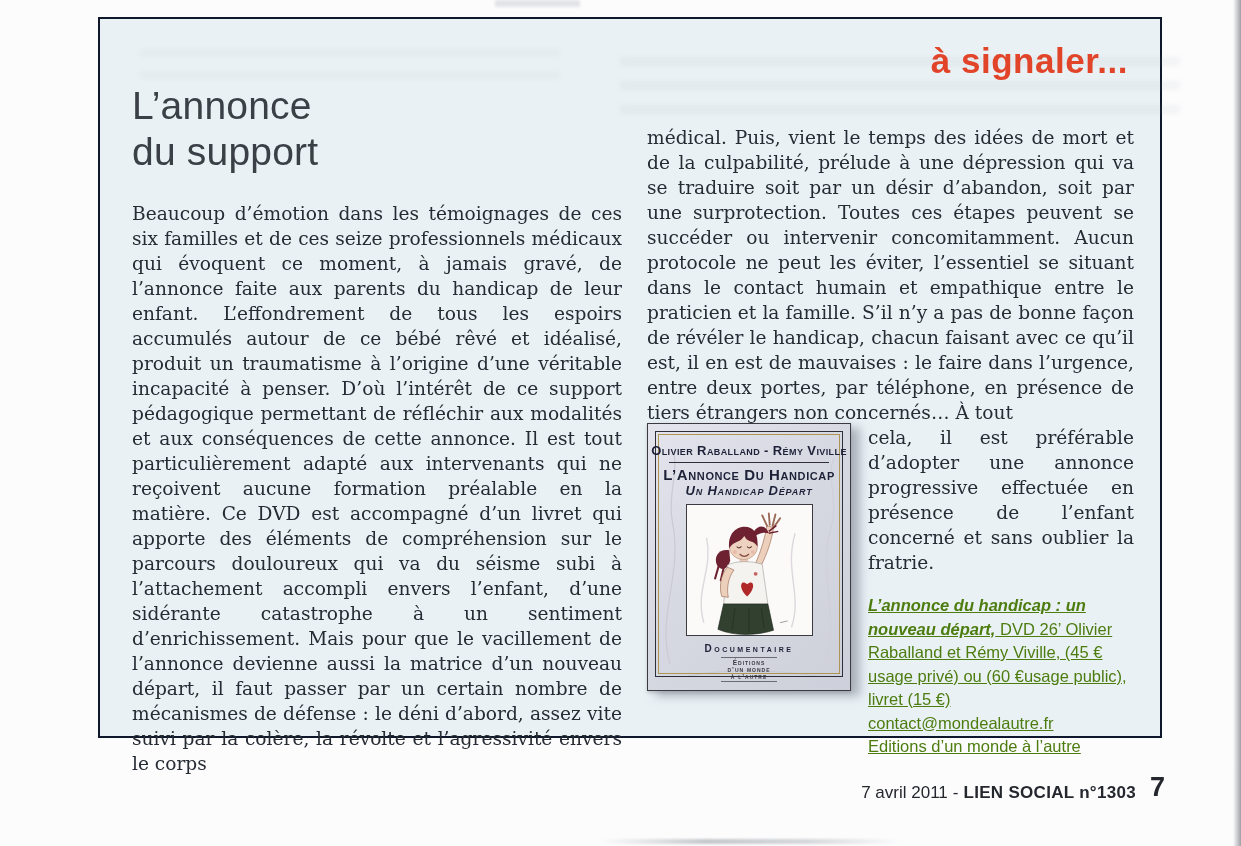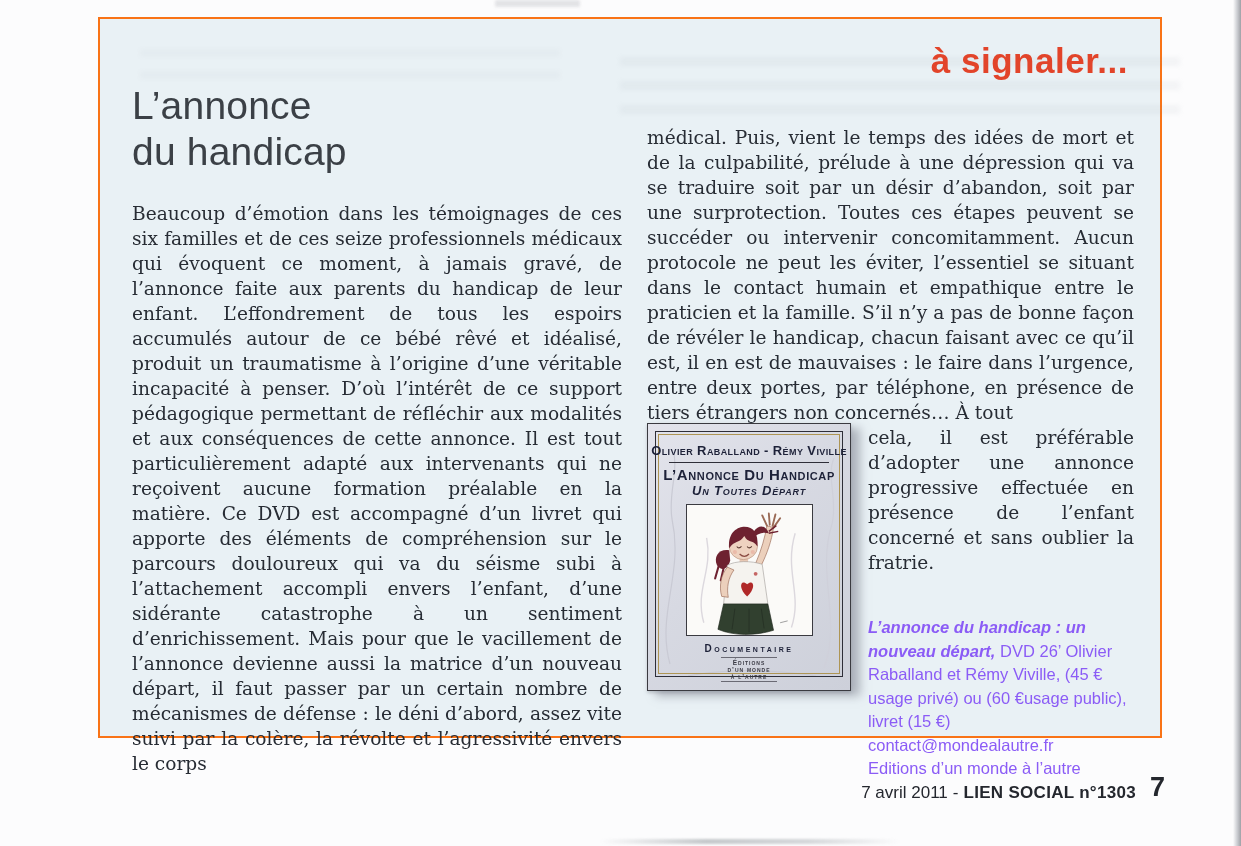--- a/index.html
+++ b/index.html
@@ -17,21 +17,21 @@
   
   .edge-shade{position:absolute;left:1233px;top:0;width:8px;height:846px;
     background:linear-gradient(90deg,transparent,#c9cbd0 55%,#9fa1a6);}
   .top-smudge{position:absolute;left:495px;top:0;width:85px;height:7px;background:#cfd0d4;
     opacity:.55;filter:blur(1.5px);}
   .bottom-smudge{position:absolute;left:600px;top:839px;width:300px;height:5px;
     background:linear-gradient(90deg,transparent,#9aa0a4 35%,#b8bcc0 70%,transparent);opacity:.55;filter:blur(1px);}
 
   
   .panel{position:absolute;left:98px;top:17px;width:1064px;height:721px;
-    background:var(--panel_bg,#e9f1f5);border:2px solid #f97316;}
+    background:var(--panel_bg,#e9f1f5);border:2px solid #0f172a;}
   .ghost1{position:absolute;left:520px;top:38px;width:560px;height:72px;
     background:repeating-linear-gradient(180deg,rgba(140,150,160,.16) 0 9px,transparent 9px 24px);
     filter:blur(2.5px);opacity:.5;pointer-events:none;}
   .ghost2{position:absolute;left:40px;top:30px;width:420px;height:40px;
     background:repeating-linear-gradient(180deg,rgba(140,150,160,.12) 0 8px,transparent 8px 22px);
     filter:blur(2.5px);opacity:.45;pointer-events:none;}
 
   .signal-header{position:absolute;top:22px;right:32px;
     font-size:35px;font-weight:600;letter-spacing:.5px;color:var(--accent_red,#e2442a);}
 
@@ -61,21 +61,21 @@
   .cover-rule{width:160px;height:1px;background:#2e2e38;margin:4px 0 3px;}
   .cover-title{font-variant:small-caps;font-weight:bold;font-size:15px;letter-spacing:.6px;color:var(--cover_text,#1d2138);}
   .cover-subtitle{font-variant:small-caps;font-weight:bold;font-style:italic;font-size:13px;letter-spacing:.8px;color:var(--cover_text,#1d2138);}
   .cover-illus{width:127px;height:132px;margin-top:6px;background:#fbfaf8;border:1px solid #3a3a40;overflow:hidden;}
   .cover-genre{font-variant:small-caps;font-weight:bold;font-size:10px;letter-spacing:2.5px;color:var(--cover_text,#1d2138);margin-top:7px;}
   .cover-logo{margin-top:3px;text-align:center;font-variant:small-caps;font-weight:bold;
     font-size:6.5px;line-height:7px;letter-spacing:1px;color:#3a3a44;
     border-top:1px solid #6a6a74;border-bottom:1px solid #6a6a74;padding:1px 6px;}
 
   
-  .caption{margin-top:41px;padding-left:9px;font-size:16.5px;line-height:23.5px;color:#8b5cf6;}
+  .caption{margin-top:19px;padding-left:9px;font-size:16.5px;line-height:23.5px;color:#4d7c0f;text-decoration:underline;}
   .cap-lead{font-weight:bold;font-style:italic;}
   .cap-line{margin-top:0;}
 
   .footer{position:absolute;right:76px;top:772px;display:flex;align-items:flex-end;
     font-size:17px;color:#24272e;}
   .footer .sep{margin:0 5px;}
   .footer .mag{font-weight:bold;letter-spacing:.3px;}
   .footer .pagenum{font-weight:bold;font-size:27px;margin-left:14px;}
 </style>
 </head>
@@ -84,21 +84,21 @@
 <div class="page">
 
   <div class="panel">
     <div class="ghost1"></div>
     <div class="ghost2"></div>
 
     <div class="signal-header">à signaler...</div>
 
     <h1 class="article-title">
       <span style="display:block">L’annonce</span>
-      <span style="display:block">du handicap</span>
+      <span style="display:block">du support</span>
     </h1>
 
     <div class="col-left serif">Beaucoup d’émotion dans les témoignages de ces six familles et de ces seize professionnels médicaux qui évoquent ce moment, à jamais gravé, de l’annonce faite aux parents du handicap de leur enfant. L’effondrement de tous les espoirs accumulés autour de ce bébé rêvé et idéalisé, produit un traumatisme à l’origine d’une véritable incapacité à penser. D’où l’intérêt de ce support pédagogique permettant de réfléchir aux modalités et aux conséquences de cette annonce. Il est tout particulièrement adapté aux intervenants qui ne reçoivent aucune formation préalable en la matière. Ce DVD est accompagné d’un livret qui apporte des éléments de compréhension sur le parcours douloureux qui va du séisme subi à l’attachement accompli envers l’enfant, d’une sidérante catastrophe à un sentiment d’enrichissement. Mais pour que le vacillement de l’annonce devienne aussi la matrice d’un nouveau départ, il faut passer par un certain nombre de mécanismes de défense : le déni d’abord, assez vite suivi par la colère, la révolte et l’agressivité envers le corps</div>
 
     <div class="col-right">
       <p class="serif">médical. Puis, vient le temps des idées de mort et de la culpabilité, prélude à une dépression qui va se traduire soit par un désir d’abandon, soit par une surprotection. Toutes ces étapes peuvent se succéder ou intervenir concomitamment. Aucun protocole ne peut les éviter, l’essentiel se situant dans le contact humain et empathique entre le praticien et la famille. S’il n’y a pas de bonne façon de révéler le handicap, chacun faisant avec ce qu’il est, il en est de mauvaises : le faire dans l’urgence, entre deux portes, par téléphone, en présence de tiers étrangers non concernés… À tout</p>
 
       <div class="wrap-row">
 
         <div class="dvd-wrap">
@@ -107,21 +107,21 @@
               <path d="M22,240 C8,190 36,150 24,95 C20,70 30,50 26,30" stroke="#c9cad4" stroke-width="1.2" fill="none"></path>
               <path d="M176,244 C194,196 168,150 184,100 C190,76 178,52 186,34" stroke="#cfd0da" stroke-width="1.2" fill="none"></path>
               <path d="M40,252 C80,244 130,246 168,252" stroke="#c9cad4" stroke-width="1" fill="none"></path>
             </svg>
             <div class="frame-dark"></div>
             <div class="frame-gold"></div>
             <div class="cover-inner">
               <div class="cover-authors">Olivier Raballand - Rémy Viville</div>
               <div class="cover-rule"></div>
               <div class="cover-title">L’Annonce Du Handicap</div>
-              <div class="cover-subtitle">Un Toutes Départ</div>
+              <div class="cover-subtitle">Un Handicap Départ</div>
               <div class="cover-illus">
                 <svg width="125" height="130" viewBox="0 0 127 138">
                   <path d="M15,125 C5,90 25,70 18,35" stroke="#dcd8de" stroke-width="1.5" fill="none"></path>
                   <path d="M108,130 C120,95 100,70 112,30" stroke="#dcd8de" stroke-width="1.5" fill="none"></path>
                   <path d="M70,62 C76,48 80,34 82,22 L89,24 C87,38 82,52 76,64 Z" fill="#ecd0bc" stroke="#9a6a56" stroke-width="0.7"></path>
                   <path d="M82,22 L77,11 M85,21 L84,9 M88,22 L91,10 M89,24 L96,14" stroke="#9a6a56" stroke-width="2" stroke-linecap="round"></path>
                   <rect x="53" y="54" width="9" height="9" fill="#e8c8b4"></rect>
                   <ellipse cx="57" cy="44" rx="15" ry="14" fill="#eed2c0" stroke="#b08870" stroke-width="0.6"></ellipse>
                   <path d="M42,46 C40,28 52,23 58,23 C68,23 73,30 72,44 C66,36 62,41 58,33 C53,41 48,37 42,46 Z" fill="#6e2130"></path>
                   <path d="M68,28 C74,20 81,22 84,30 C77,28 72,31 68,34 Z" fill="#6e2130"></path>

